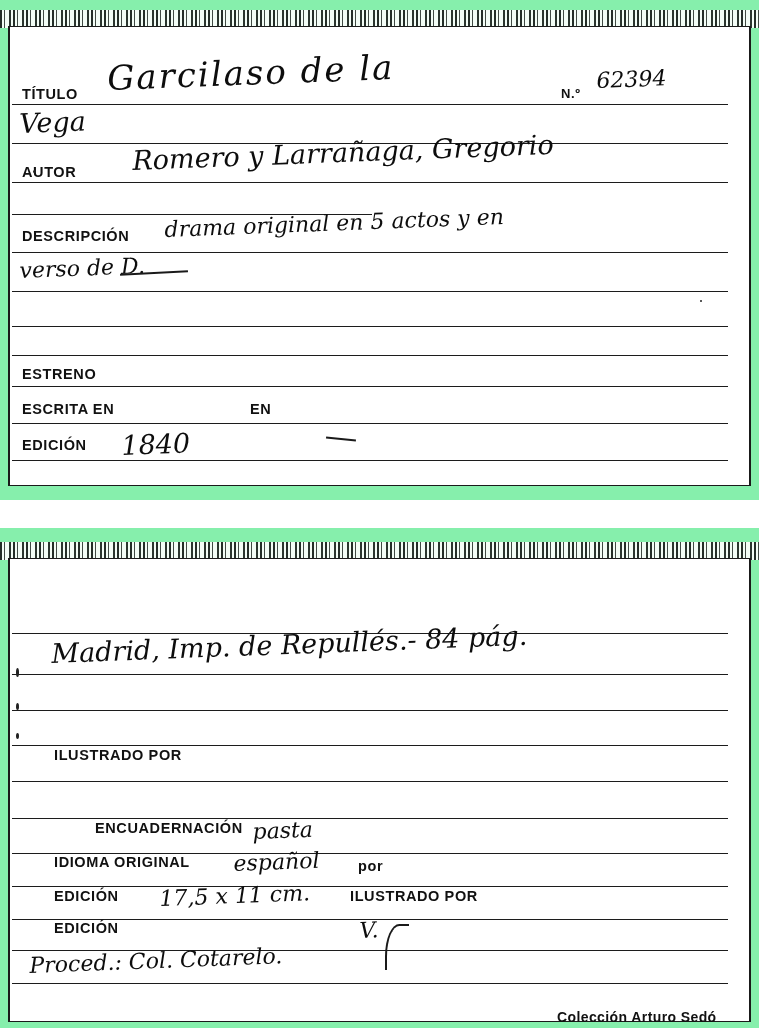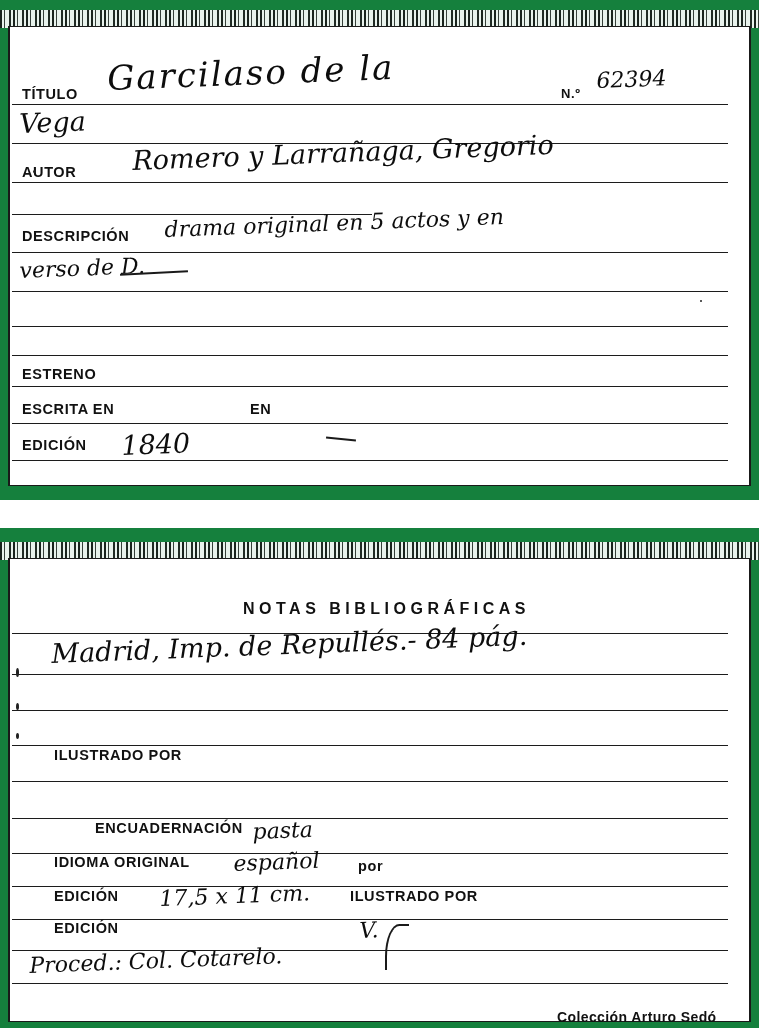--- a/index.html
+++ b/index.html
@@ -13,21 +13,21 @@
     font-family: "Liberation Sans", sans-serif;
     color: #111;
     position: relative;
     overflow: hidden;
   }
 
   .card {
     position: absolute;
     left: 0;
     width: 759px;
-    background: #15803d;
+    background: #86efac;
     overflow: hidden;
   }
   #card-top { top: 0; height: 500px; }
   #card-bottom { top: 528px; height: 500px; }
 
   
   .edge-band {
     position: absolute;
     left: 0;
     width: 759px;
@@ -171,21 +171,20 @@
   <div class="pen-stroke" style="left:326px; top:438px; width:30px; transform:rotate(6deg);"></div>
 
   <div class="speck" style="left:33px; top:170px; width:3px; height:3px;"></div>
   <div class="speck" style="left:700px; top:300px; width:2px; height:2px;"></div>
 </div>
 
 <div class="card" id="card-bottom">
   <div class="edge-band edge-top" style="top:14px;"></div>
   <div class="card-frame" style="top:30px; bottom:6px;"></div>
 
-  <div class="section-title" style="left:243px; top:72px;">NOTAS BIBLIOGRÁFICAS</div>
 
   <div class="rule" style="top:105px;"></div>
   <div class="rule" style="top:146px;"></div>
   <div class="rule" style="top:182px;"></div>
   <div class="rule" style="top:217px;"></div>
   <div class="rule" style="top:253px;"></div>
   <div class="rule" style="top:290px;"></div>
   <div class="rule" style="top:325px;"></div>
   <div class="rule" style="top:358px;"></div>
   <div class="rule" style="top:391px;"></div>

